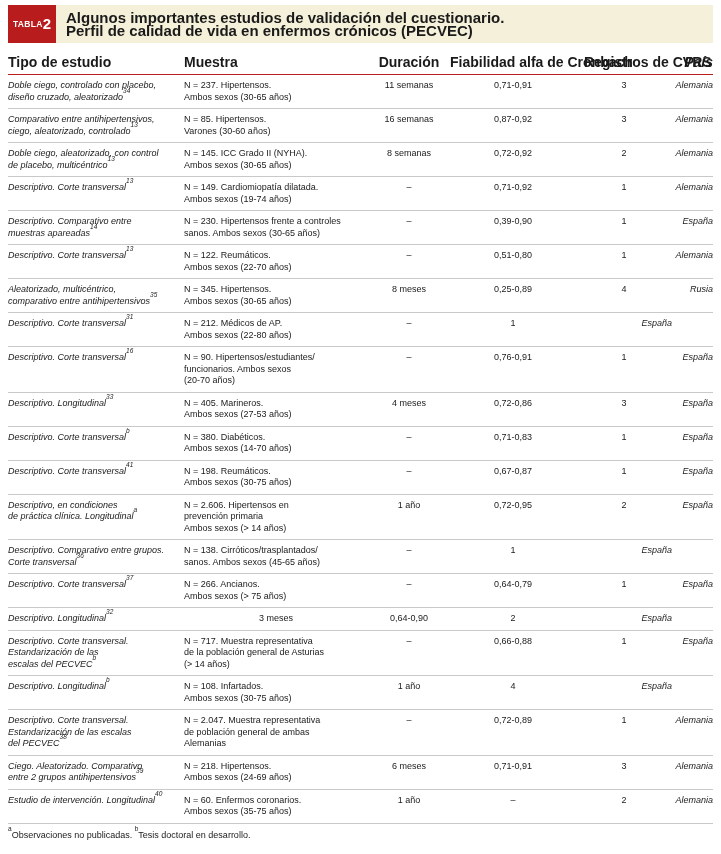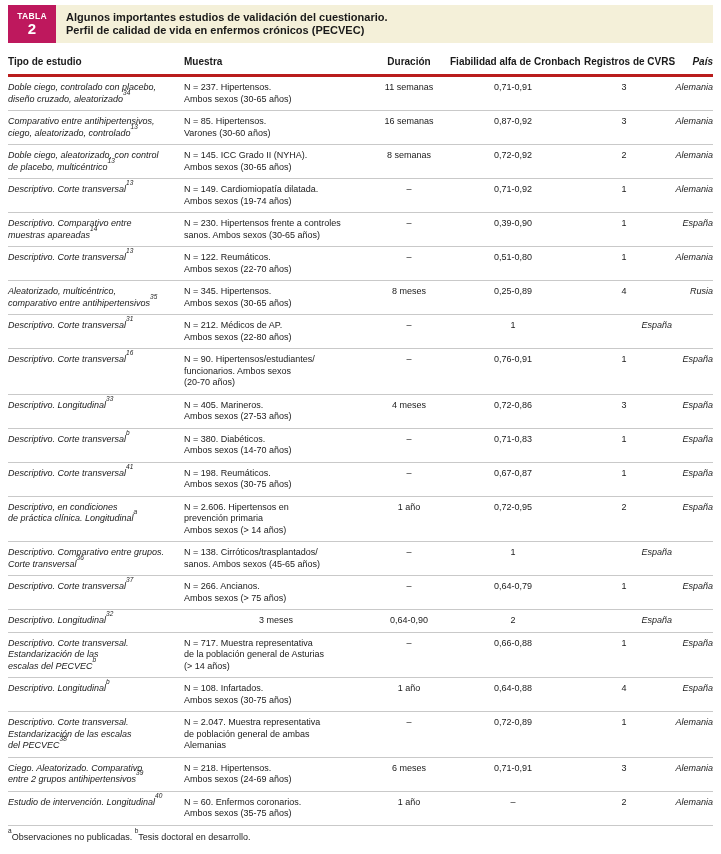--- a/index.html
+++ b/index.html
@@ -9,42 +9,42 @@
     font-family:"Liberation Sans", sans-serif;
     color:#1a1a1a;
     overflow:hidden;
   }
   .page { padding:5px 8px 0 8px; }
 
   
   .band { display:flex; align-items:stretch; }
   .tabla-box {
     width:48px; min-height:38px;
-    background:#be185d; color:#ffffff;
-    display:flex; flex-direction:column; align-items:center; justify-content:center;
+    background:#b91c1c; color:#ffffff;
+    display:flex; flex-direction:row; align-items:center; justify-content:center;
     padding:3px 0;
   }
   .tabla-label { font-size:8.5px; font-weight:bold; letter-spacing:0.3px; line-height:10px; }
   .tabla-num { font-size:15px; font-weight:bold; line-height:16px; }
   .title-band {
     flex:1; background:#F4F0D9;
     padding:6px 10px 5px 10px;
-    font-weight:bold; font-size:11px; line-height:13px;
+    font-weight:bold; font-size:15px; line-height:13px;
   }
 
   
   .grid-cols {
     display:grid;
     grid-template-columns:176px 192px 74px 134px 88px 1fr;
   }
   .thead {
     margin-top:10px;
     padding:4px 0 7px 0;
-    border-bottom:3px solid #b91c1c;
-    font-weight:bold; font-size:10px; line-height:10px;
+    border-bottom:1px solid #b91c1c;
+    font-weight:bold; font-size:14px; line-height:10px;
     white-space:nowrap;
   }
   .row {
     padding:5px 0 5px 0;
     border-bottom:1px solid #c9c9c9;
     font-size:9px; line-height:11.5px;
   }
   .c { padding-right:8px; }
   .c-tipo  { white-space:pre-line;font-style:italic; }
   .c-muestra { white-space:pre-line; }
@@ -258,21 +258,20 @@
       <div class="c c-fiabilidad">0,66-0,88</div>
       <div class="c c-registros">1</div>
       <div class="c c-pais">España</div>
     </div>
 
     <div class="row grid-cols">
       <div class="c c-tipo"><span class="txt">Descriptivo. Longitudinal</span><sup class="ref">b</sup></div>
       <div class="c c-muestra">N = 108. Infartados.
 Ambos sexos (30-75 años)</div>
       <div class="c c-duracion">1 año</div>
-      <div class="c c-fiabilidad">0,64-0,88</div>
       <div class="c c-registros">4</div>
       <div class="c c-pais">España</div>
     </div>
 
     <div class="row grid-cols">
       <div class="c c-tipo"><span class="txt">Descriptivo. Corte transversal.
 Estandarización de las escalas
 del PECVEC</span><sup class="ref">38</sup></div>
       <div class="c c-muestra">N = 2.047. Muestra representativa
 de población general de ambas

